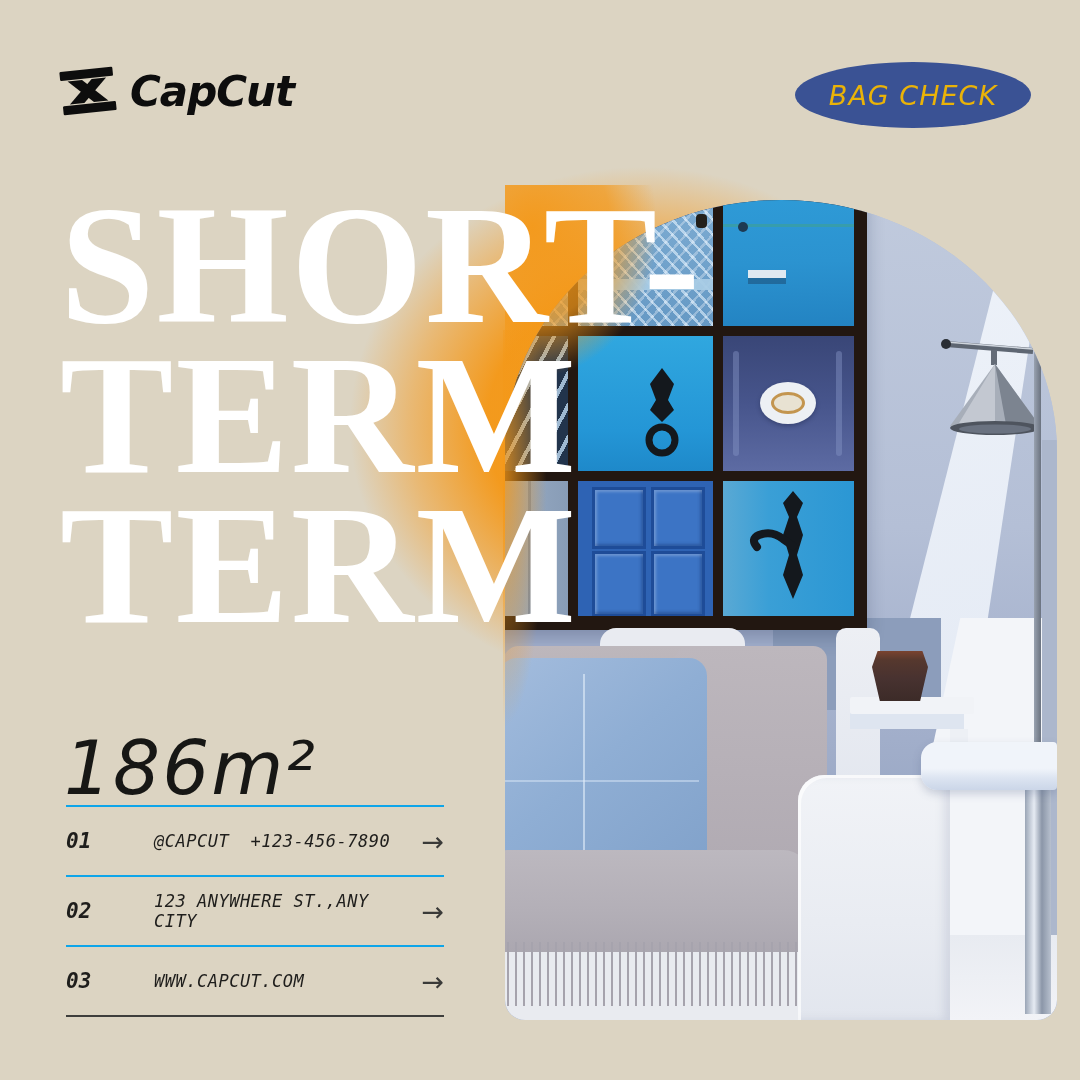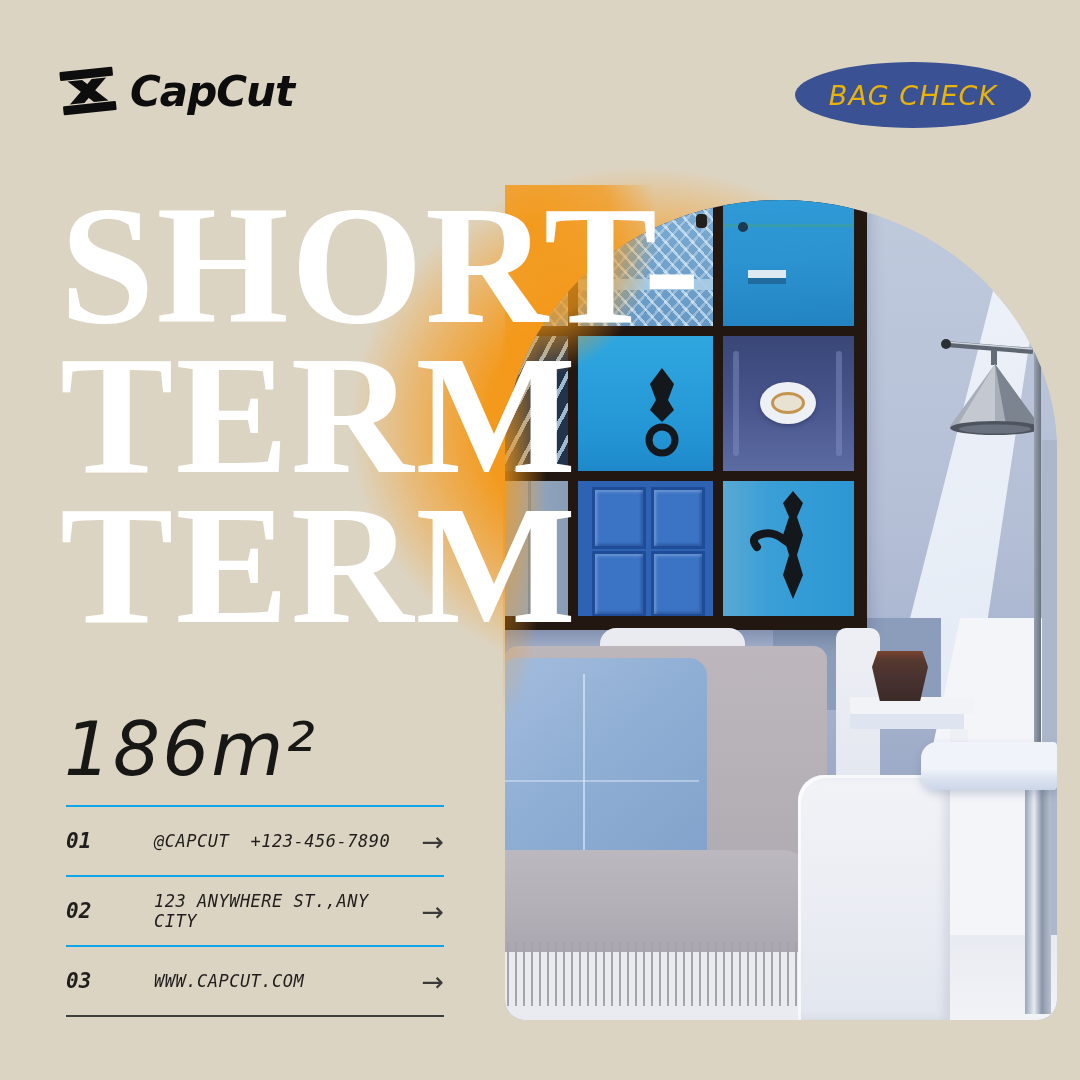--- a/index.html
+++ b/index.html
@@ -120,21 +120,21 @@
   .badge{position:absolute;left:795px;top:62px;width:236px;height:66px;z-index:5;
          background:#3A5294;border-radius:50%;display:flex;align-items:center;justify-content:center;}
   .badge span{color:#eab308;font-style:italic;font-size:27px;font-weight:500;letter-spacing:1px;}
 
   
   .headline{position:absolute;left:60px;top:190px;z-index:4;color:#FFFFFF;
             font-family:"Liberation Serif",serif;font-weight:700;font-size:170px;
             line-height:150px;letter-spacing:2px;white-space:nowrap;}
 
   
-  .area{position:absolute;left:64px;top:706px;z-index:5;font-style:italic;
+  .area{position:absolute;left:64px;top:725px;z-index:5;font-style:italic;
         font-size:74px;letter-spacing:2px;color:#171715;}
   .contacts{position:absolute;left:66px;top:805px;width:378px;z-index:5;
         font-family:"DejaVu Sans Mono",monospace;color:#1F1E1C;}
   .crow{display:flex;align-items:center;height:68px;border-top:2px solid #0ea5e9;}
   .crow:last-child{border-bottom:2px solid #3E3E3C;}
   .cidx{width:68px;font-style:italic;font-size:21px;font-weight:700;}
   .ctxt{flex:1;font-style:italic;font-size:17px;letter-spacing:.5px;white-space:pre-wrap;margin-left:20px;}
   .carrow{font-family:"DejaVu Sans",sans-serif;font-size:27px;color:#3A3A38;}
 </style>
 </head>

